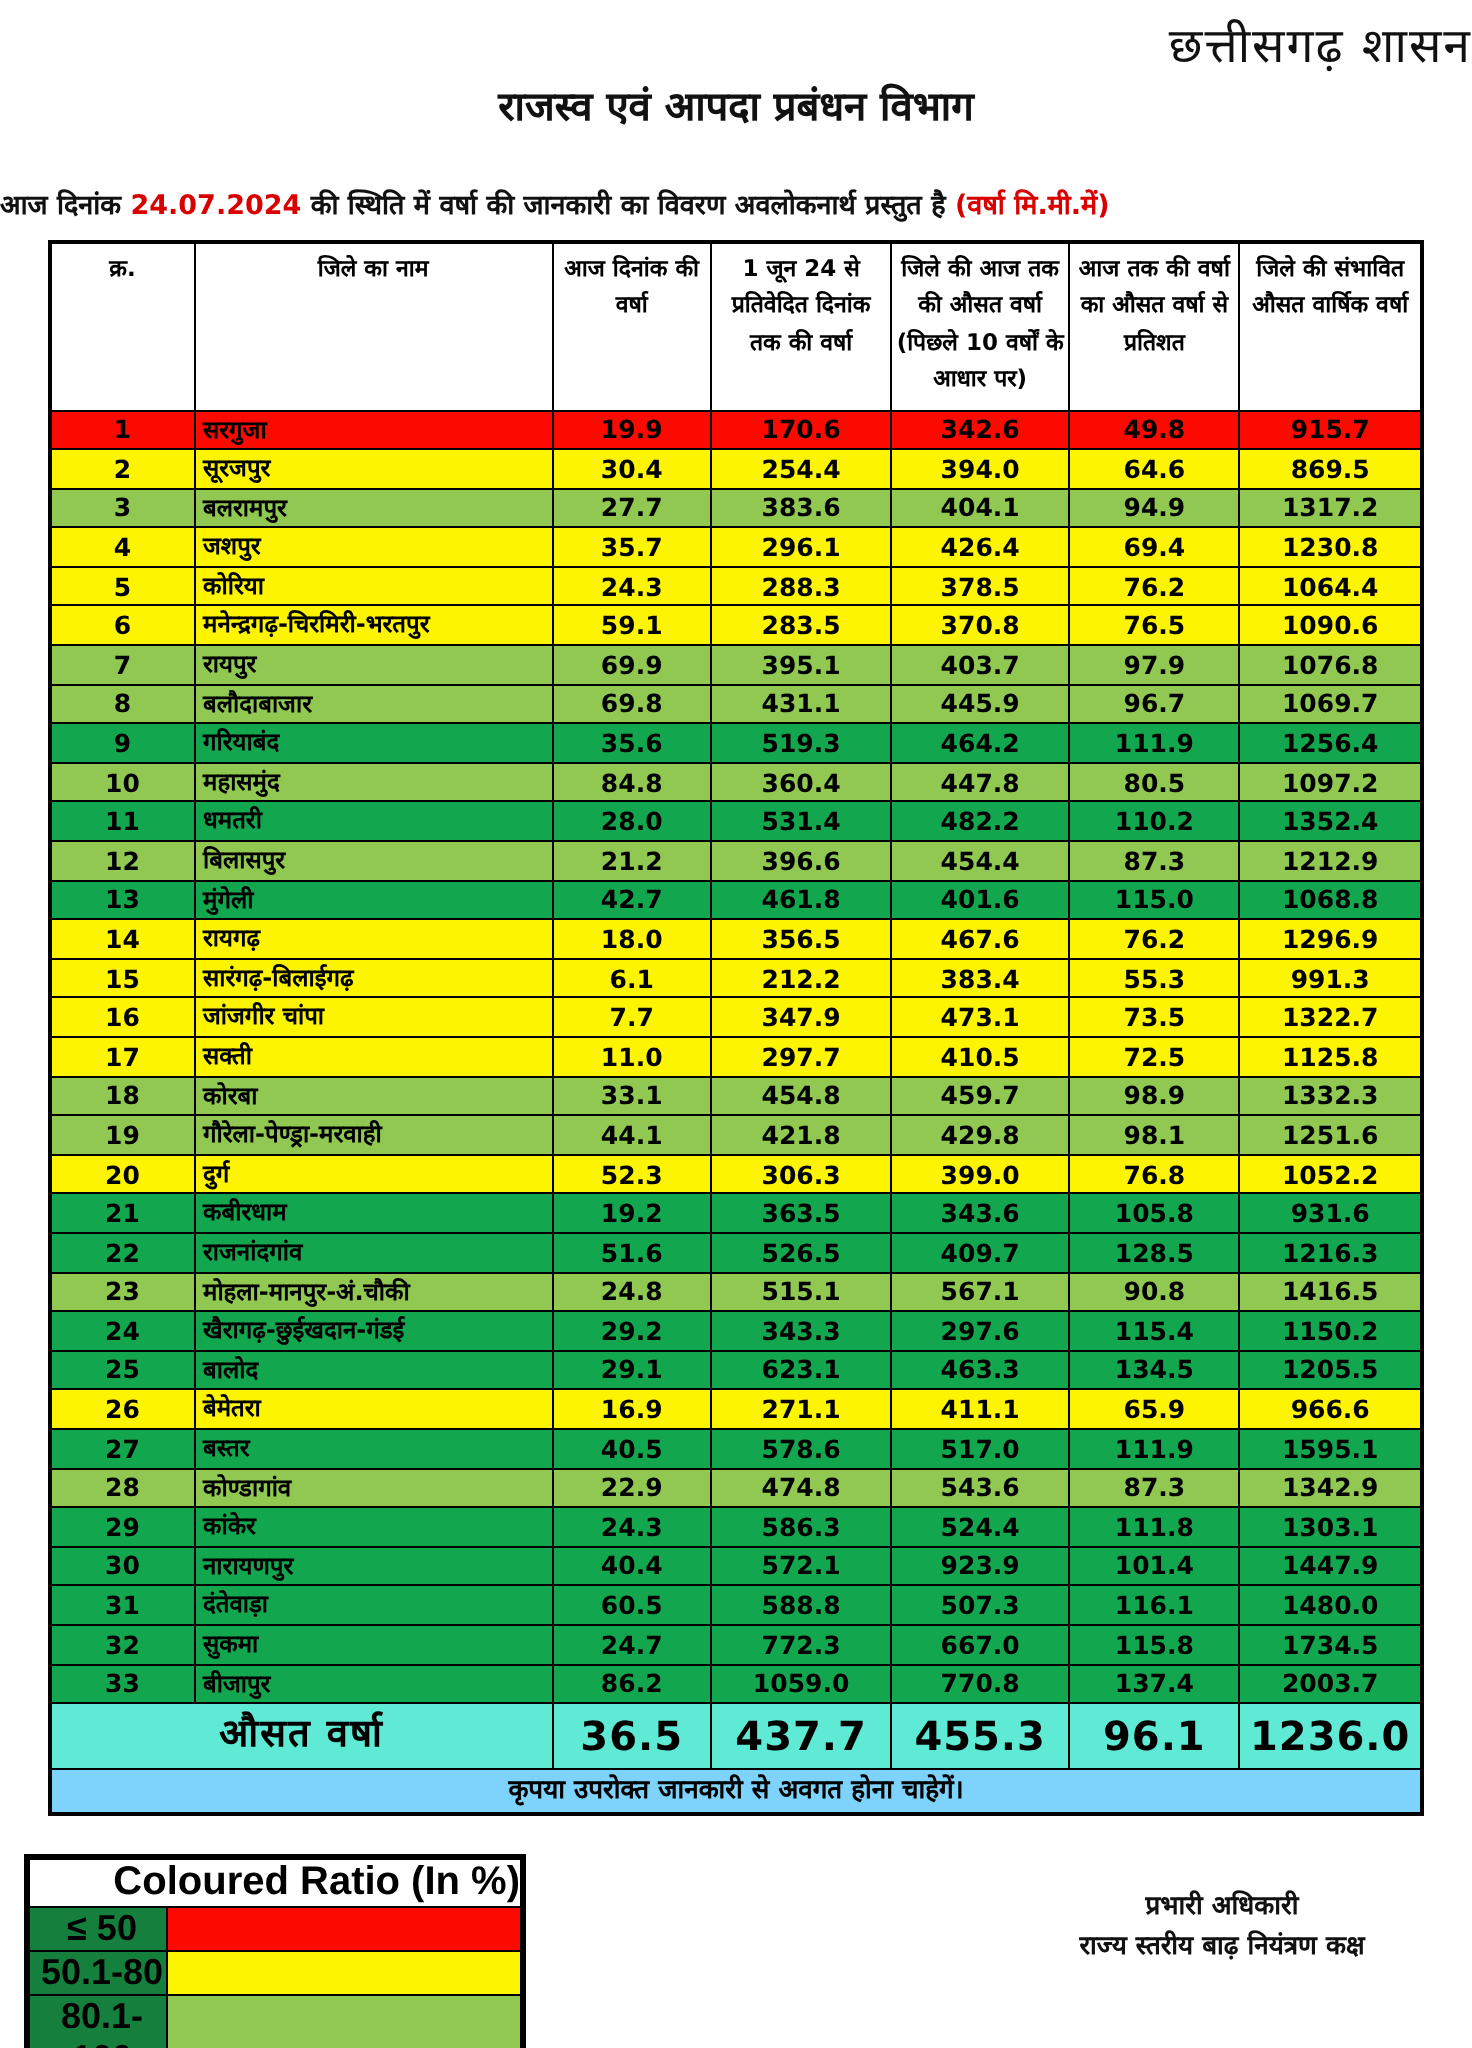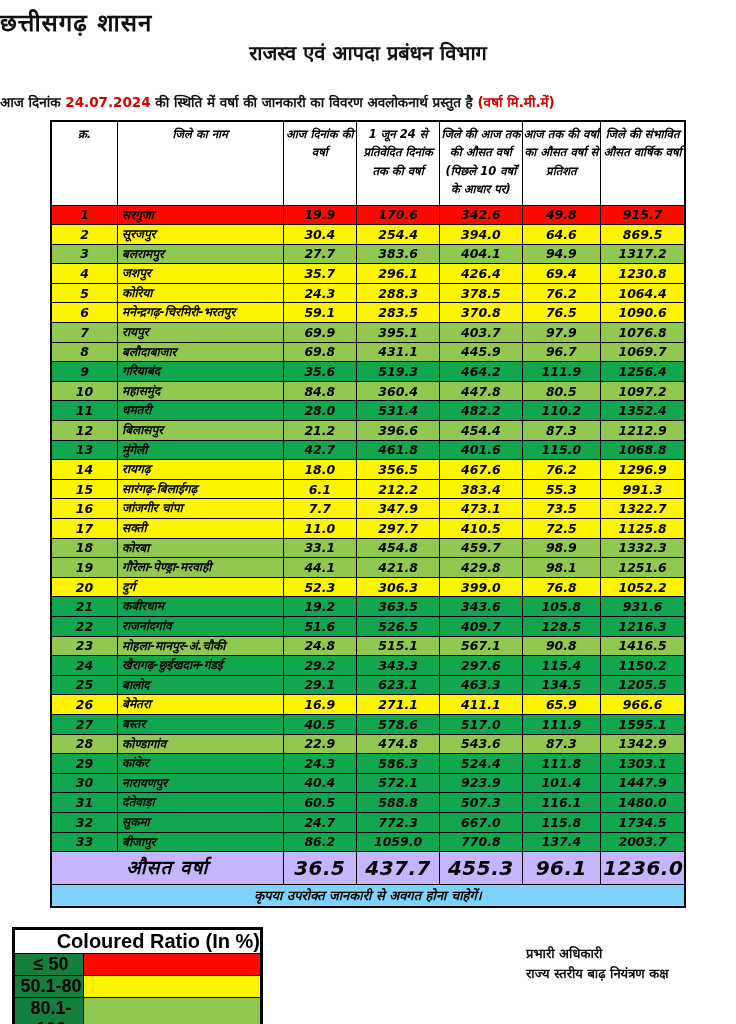--- a/index.html
+++ b/index.html
@@ -8,23 +8,23 @@
     position: relative;
     width: 736px;
     height: 1024px;
     margin: 0 auto;
     background: #ffffff;
     font-family: "DejaVu Sans", sans-serif;
     color: #000;
     overflow: hidden;
   }
   .title1 {
-    text-align: left;
+    text-align: right;
     font-size: 24px;
-    font-weight: bold;
+    font-weight: normal;
     padding-top: 5px;
     letter-spacing: 1px;
     color: #111;
   }
   .title2 {
     text-align: center;
     font-size: 20px;
     font-weight: bold;
     margin-top: 1px;
     color: #111;
@@ -34,24 +34,23 @@
     font-weight: bold;
     margin-top: 27px;
     color: #111;
     white-space: nowrap;
   }
   .red-text { color: #d90000; }
 
   table.main {
     border-collapse: collapse;
     table-layout: fixed;
-    width: 636px;
+    width: 688px;
     margin: 9px auto 0 auto;
     border: 2.5px solid #000;
-    font-style: italic;
   }
   table.main th, table.main td {
     border: 1.6px solid #000;
     overflow: hidden;
   }
   table.main th {
     font-size: 11.5px;
     font-weight: bold;
     vertical-align: top;
     text-align: center;
@@ -73,21 +72,21 @@
     text-align: left;
     padding-left: 4px;
     font-size: 12px;
   }
   tr.cat-red       td { background: #FA0A00; }
   tr.cat-yellow    td { background: #FCF400; }
   tr.cat-lightgreen td { background: #90C852; }
   tr.cat-darkgreen td { background: #12A74F; }
 
   tr.avg-row td {
-    background: #c4b5fd;
+    background: #5eead4;
     height: 33px;
     font-size: 20px;
     letter-spacing: 0.5px;
   }
   tr.avg-row td.avg-label {
     font-size: 19px;
     letter-spacing: 1px;
   }
   tr.note-row td {
     background: #7dd3fc;
@@ -121,23 +120,24 @@
   .legend .legend-label {
     width: 70px;
     font-weight: bold;
     font-size: 18px;
     font-family: "Liberation Sans", "DejaVu Sans", sans-serif;
     background: #15803d;
     text-align: center;
   }
   .signature {
     position: absolute;
-    right: 0;
+    right: 20px;
     top: 944px;
     width: 210px;
+    text-align: center;
     font-size: 13px;
     font-weight: bold;
     line-height: 1.55;
     color: #111;
   }
 </style>
 </head>
 <body>
 
 <div class="page">

